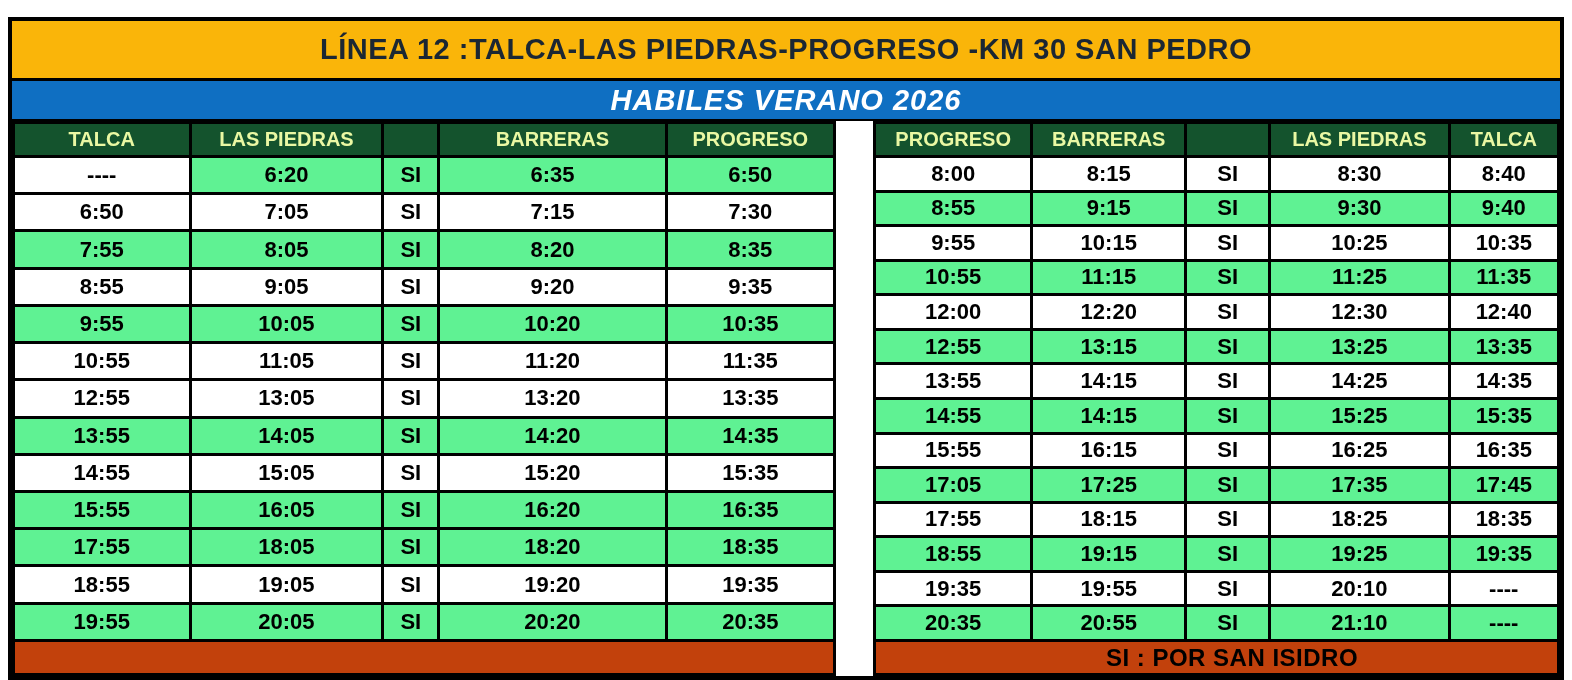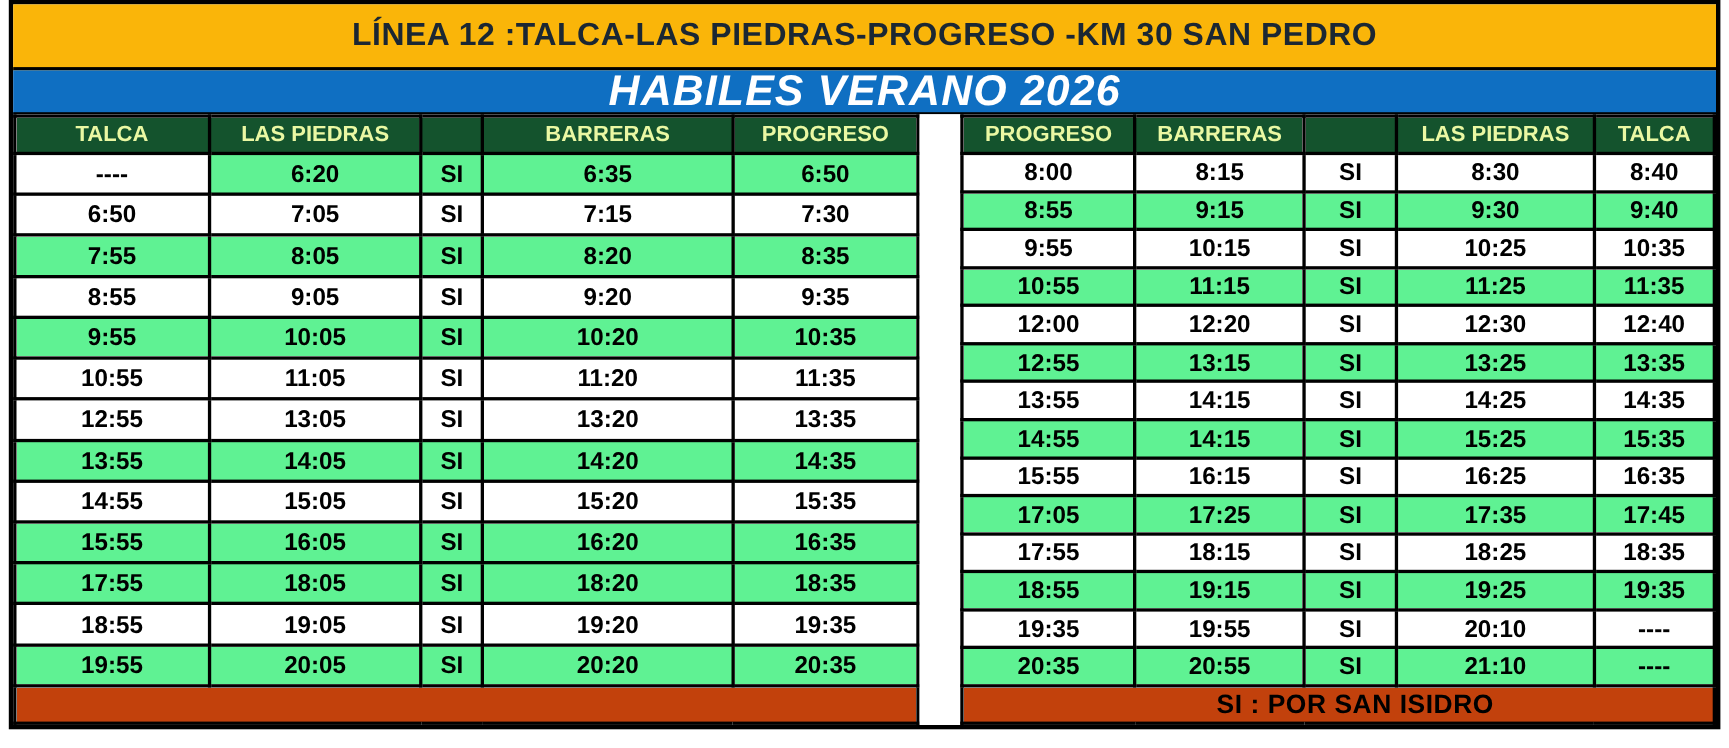--- a/index.html
+++ b/index.html
@@ -3,21 +3,21 @@
 <meta charset="utf-8">
 <style>
   * { box-sizing: border-box; margin: 0; padding: 0; }
   html, body {
     width: 1572px; height: 680px;
     background: #ffffff;
     font-family: "Liberation Sans", sans-serif;
   }
   .frame {
     position: absolute;
-    left: 8px; top: 0;
+    left: 8px; top: 17px;
     width: 1556px; height: 663px;
     border: 4px solid #000;
     display: flex;
     flex-direction: column;
     background: #ffffff;
   }
   .title-bar {
     height: 60px;
     flex: none;
     background: #FAB509;
@@ -26,21 +26,21 @@
     font-size: 29px; font-weight: bold;
     color: #1b2733;
     letter-spacing: 0.5px;
   }
   .subtitle-bar {
     height: 40px;
     flex: none;
     background: #0f6fc2;
     border-bottom: 2px solid #000;
     display: flex; align-items: center; justify-content: center;
-    font-size: 39px; font-weight: bold; font-style: italic;
+    font-size: 29px; font-weight: bold; font-style: italic;
     color: #ffffff;
     letter-spacing: 1px;
   }
   .tables-area {
     flex: 1;
     display: flex;
     background: #ffffff;
   }
   .timetable {
     border-collapse: collapse;

